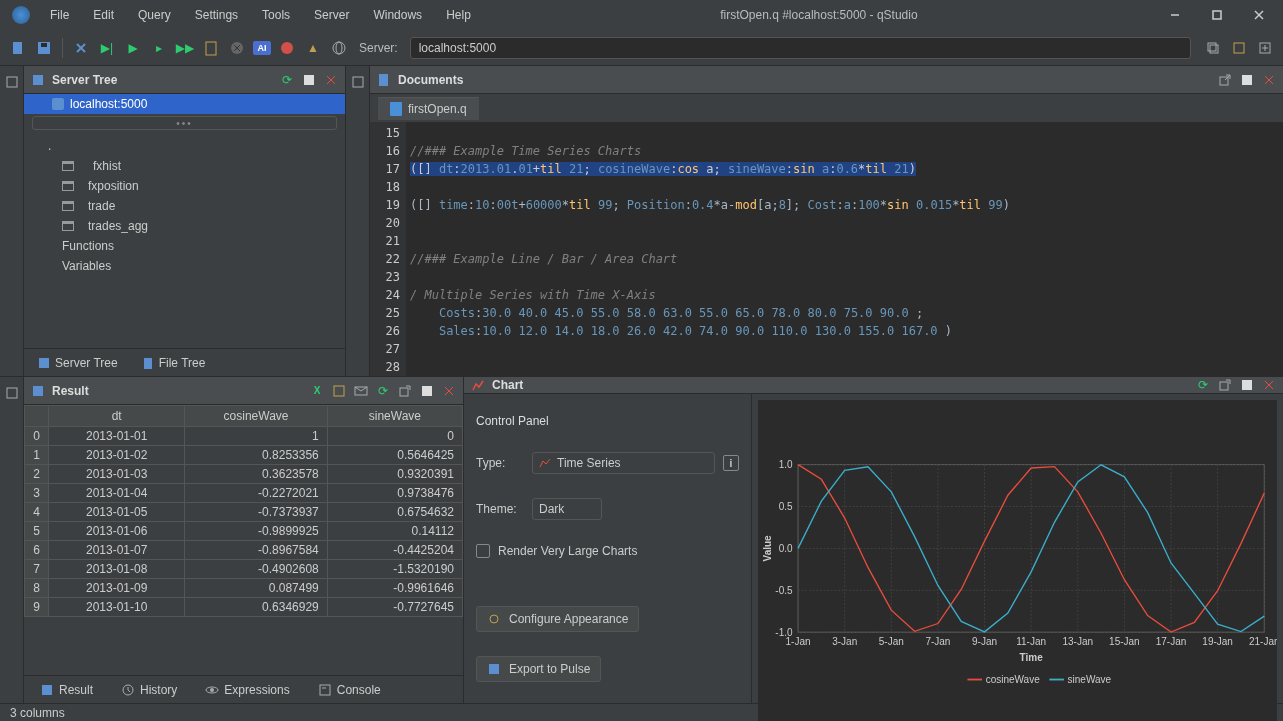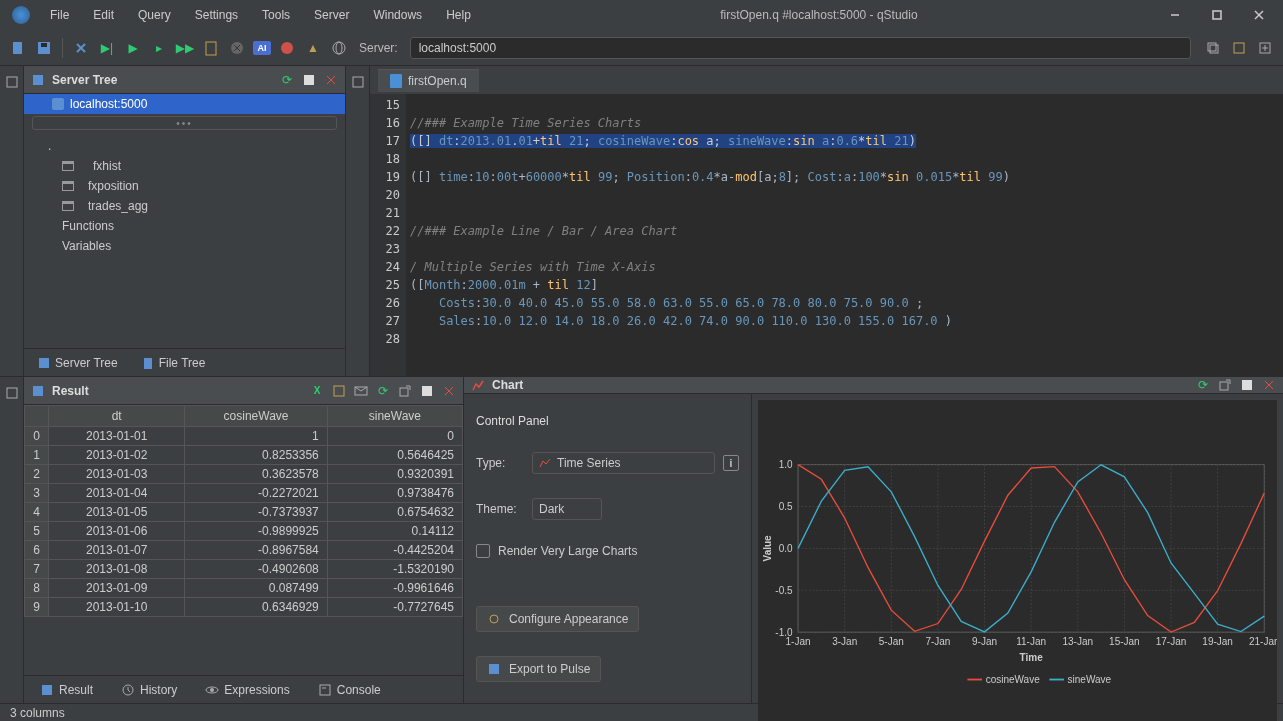--- a/index.html
+++ b/index.html
@@ -238,20 +238,25 @@
               <span style="margin-left:13px">fxhist</span>
             </div>
             <div class="tree-row">
               <span class="tri-right"></span>
               <span class="table-icon" style="margin-left:8px"></span>
               <span style="margin-left:8px">fxposition</span>
             </div>
             <div class="tree-row">
               <span class="tri-right"></span>
               <span class="table-icon" style="margin-left:8px"></span>
+              <span style="margin-left:8px">trade</span>
+            </div>
+            <div class="tree-row">
+              <span class="tri-right"></span>
+              <span class="table-icon" style="margin-left:8px"></span>
               <span style="margin-left:8px">trades_agg</span>
             </div>
             <div class="tree-row">
               <span class="tri-right"></span>
               <span style="margin-left:8px">Functions</span>
             </div>
             <div class="tree-row">
               <span class="tri-right"></span>
               <span style="margin-left:8px">Variables</span>
             </div>
@@ -274,20 +279,45 @@
     </div>
 
     <div class="vtab">
       <div class="tb-icon">
           <svg width="14" height="14">
             <rect x="2" y="2" width="10" height="10" fill="none" stroke="#aaa"></rect>
           </svg>
         </div>
     </div>
     <div class="docs-col">
+      <div class="panel-header">
+        <div class="panel-icon">
+            <svg width="14" height="14">
+              <rect x="2" y="1" width="9" height="12" fill="#5b8fd0"></rect>
+            </svg>
+          </div>
+        <div class="title">Documents</div>
+        <div class="panel-icon">
+            <svg width="12" height="12">
+              <rect x="1" y="3" width="8" height="8" fill="none" stroke="#aaa"></rect>
+              <path d="M7 1 L11 1 L11 5 M11 1 L6 6" stroke="#aaa" fill="none"></path>
+            </svg>
+          </div>
+        <div class="panel-icon">
+            <svg width="12" height="12">
+              <rect x="1" y="1" width="10" height="10" fill="#ddd"></rect>
+            </svg>
+          </div>
+        <div class="panel-icon red-x">
+            <svg viewBox="0 0 12 12" width="12" height="12">
+              <line x1="2" y1="2" x2="10" y2="10"></line>
+              <line x1="10" y1="2" x2="2" y2="10"></line>
+            </svg>
+          </div>
+      </div>
       <div class="docs-tabs">
         <div class="doc-tab">
           <div class="doc-icon"></div>
           <span>firstOpen.q</span>
         </div>
       </div>
       <div class="editor">
         <div class="gutter" id="gutter">
             <div>15</div>
             <div>16</div>
@@ -308,21 +338,20 @@
             <div><span class="c-op"></span></div>
             <div><span class="c-com">//### Example Time Series Charts</span></div>
             <div><span class="c-sel">([] <span class="c-id">dt</span>:<span class="c-num">2013.01</span>.<span class="c-num">01</span>+<span class="c-fn">til</span> <span class="c-num">21</span>; <span class="c-id">cosineWave</span>:<span class="c-fn">cos</span> a; <span class="c-id">sineWave</span>:<span class="c-fn">sin</span> <span class="c-id">a</span>:<span class="c-num">0.6</span>*<span class="c-fn">til</span> <span class="c-num">21</span>)</span></div>
             <div><span class="c-op"></span></div>
             <div><span class="c-op">([] <span class="c-id">time</span>:<span class="c-num">10</span>:<span class="c-num">00t</span>+<span class="c-num">60000</span>*<span class="c-fn">til</span> <span class="c-num">99</span>; <span class="c-id">Position</span>:<span class="c-num">0.4</span>*a-<span class="c-fn">mod</span>[a;<span class="c-num">8</span>]; <span class="c-id">Cost</span>:<span class="c-id">a</span>:<span class="c-num">100</span>*<span class="c-fn">sin</span> <span class="c-num">0.015</span>*<span class="c-fn">til</span> <span class="c-num">99</span>)</span></div>
             <div><span class="c-op"></span></div>
             <div><span class="c-op"></span></div>
             <div><span class="c-com">//### Example Line / Bar / Area Chart</span></div>
             <div><span class="c-op"></span></div>
             <div><span class="c-com">/ Multiple Series with Time X-Axis</span></div>
-            <div><span class="c-op">([<span class="c-id">Month</span>:<span class="c-num">2000.01m</span> + <span class="c-fn">til</span> <span class="c-num">12</span>]</span></div>
             <div><span class="c-op">    <span class="c-id">Costs</span>:<span class="c-num">30.0</span> <span class="c-num">40.0</span> <span class="c-num">45.0</span> <span class="c-num">55.0</span> <span class="c-num">58.0</span> <span class="c-num">63.0</span> <span class="c-num">55.0</span> <span class="c-num">65.0</span> <span class="c-num">78.0</span> <span class="c-num">80.0</span> <span class="c-num">75.0</span> <span class="c-num">90.0</span> ;</span></div>
             <div><span class="c-op">    <span class="c-id">Sales</span>:<span class="c-num">10.0</span> <span class="c-num">12.0</span> <span class="c-num">14.0</span> <span class="c-num">18.0</span> <span class="c-num">26.0</span> <span class="c-num">42.0</span> <span class="c-num">74.0</span> <span class="c-num">90.0</span> <span class="c-num">110.0</span> <span class="c-num">130.0</span> <span class="c-num">155.0</span> <span class="c-num">167.0</span> )</span></div>
             <div><span class="c-op"></span></div>
           </div>
       </div>
     </div>
   </div>
 
   <div class="bottom-panels">
     <div class="vtab">

